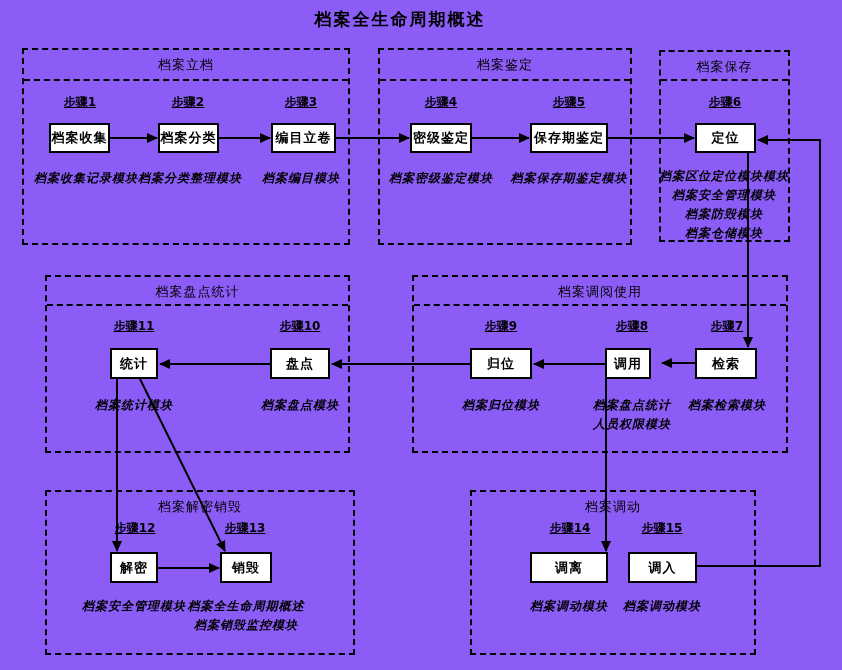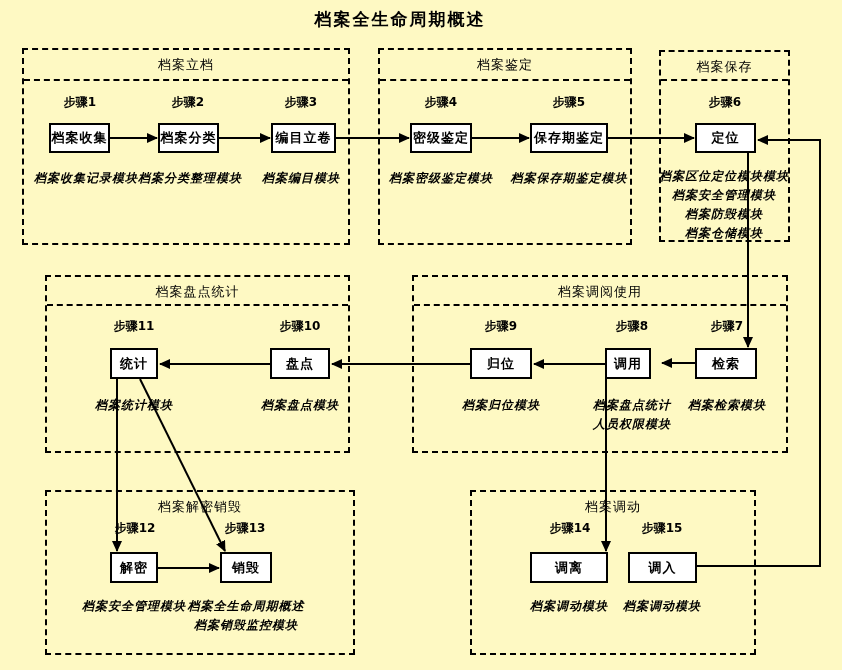--- a/index.html
+++ b/index.html
@@ -1,27 +1,27 @@
 <!DOCTYPE html>
 <html><head>
 <meta charset="utf-8">
 <style>
   html,body{margin:0;padding:0;background:#ffffff;}
-  .canvas{position:relative;width:842px;height:670px;background:#fef9c3;overflow:hidden;
+  .canvas{position:relative;width:842px;height:670px;background:#8b5cf6;overflow:hidden;
           font-family:"DejaVu Sans",sans-serif;color:#000;}
   .main-title{position:absolute;left:0;top:8px;width:800px;text-align:center;
               font-size:17px;font-weight:bold;letter-spacing:2px;}
   .group{position:absolute;border:2px dashed #000;box-sizing:border-box;background:transparent;}
   .group-title{position:absolute;top:6px;left:0;right:0;text-align:center;
                font-size:13px;font-weight:normal;letter-spacing:1px;}
   .group-sep{position:absolute;left:0;right:0;border-top:2px dashed #000;}
   .node{position:absolute;border:2px solid #000;box-sizing:border-box;background:#ffffff;
         display:flex;align-items:center;justify-content:center;
         font-size:13px;font-weight:bold;letter-spacing:1px;z-index:3;}
-  .step-label{position:absolute;width:90px;text-align:center;font-size:12px;font-weight:bold;z-index:3;}
+  .step-label{position:absolute;width:90px;text-align:center;font-size:12px;font-weight:bold;z-index:3;text-decoration:underline;}
   .module{position:absolute;width:170px;text-align:center;font-size:12px;font-weight:bold;
           font-style:italic;line-height:19px;letter-spacing:1px;z-index:3;}
   svg.arrows{position:absolute;left:0;top:0;z-index:2;}
 </style>
 </head>
 <body>
 
 <div class="canvas">
 
   <div class="main-title">档案全生命周期概述</div>

